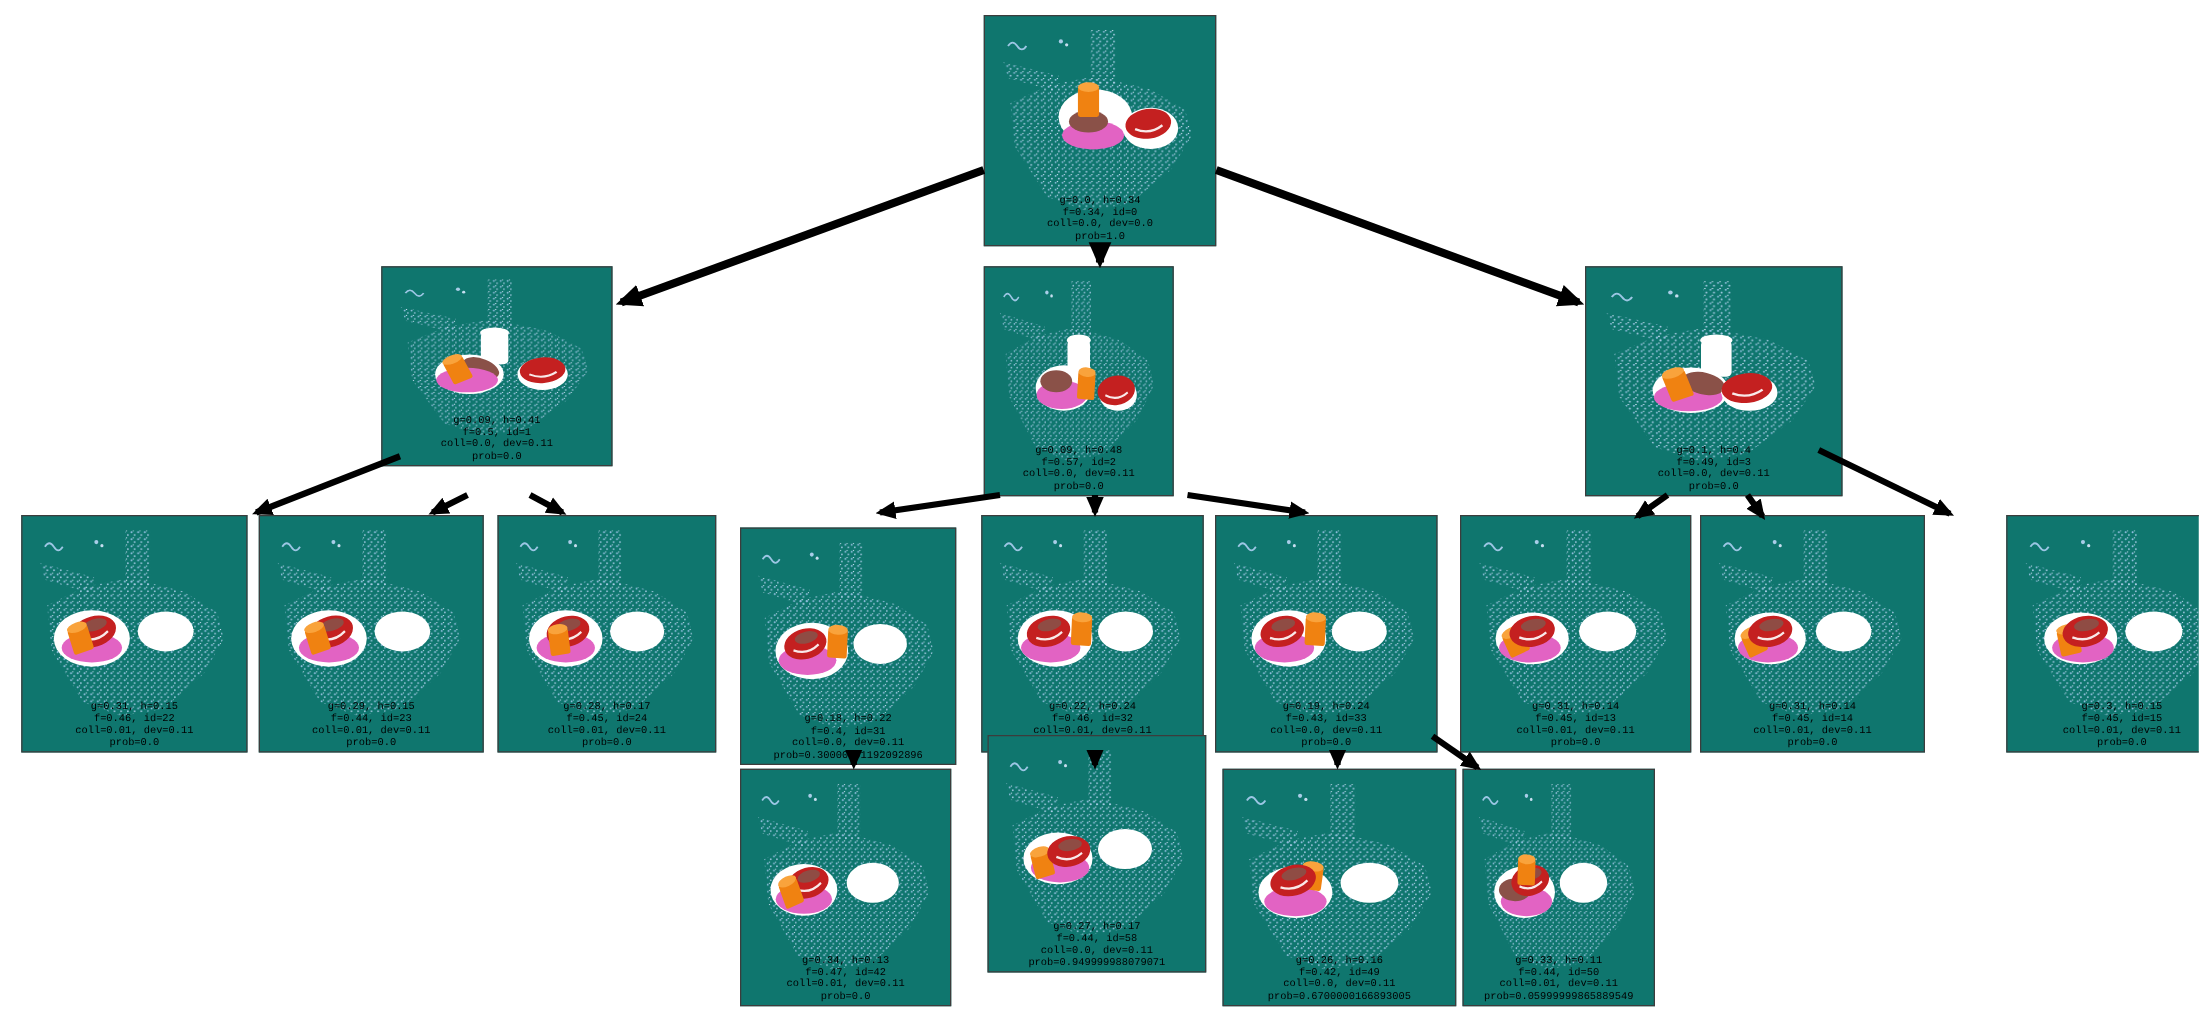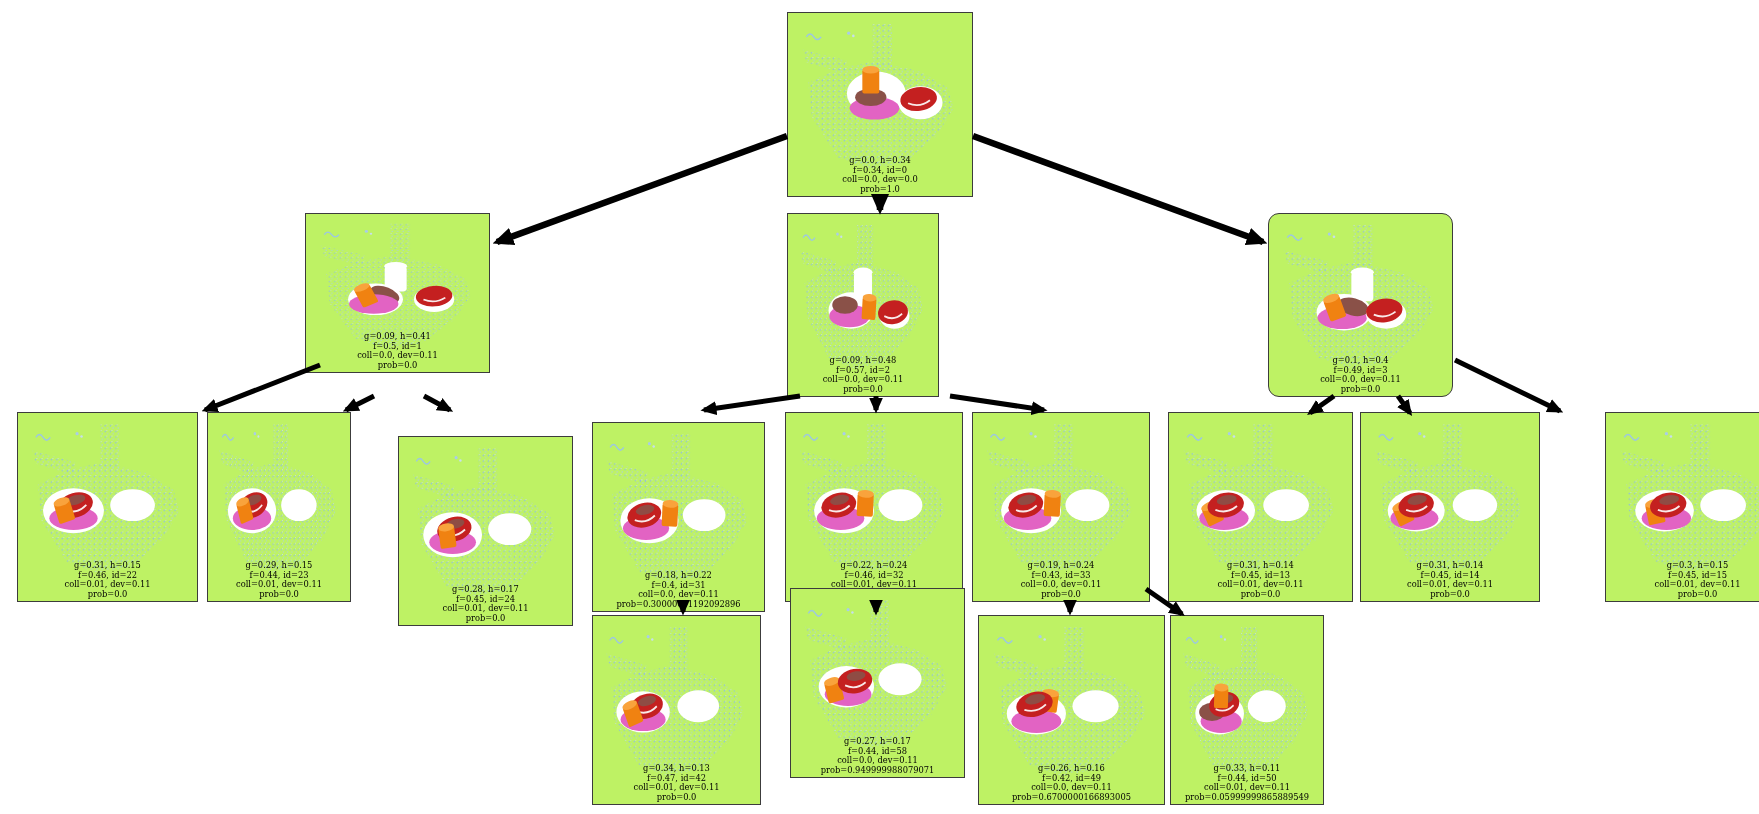--- a/index.html
+++ b/index.html
@@ -1,19 +1,19 @@
 <!DOCTYPE html>
 <html><head>
 <meta charset="utf-8">
 <style>
   html,body{margin:0;padding:0;background:#ffffff;}
   body{width:1759px;height:814px;position:relative;overflow:hidden;
        font-family:"DejaVu Serif", serif;}
   #figure{position:absolute;inset:0;background:#fff;}
-  .node{position:absolute;border:1px solid #3c3c3c;background:#bef264;box-sizing:border-box;}
+  .node{position:absolute;border:1px solid #3c3c3c;background:#0f766e;box-sizing:border-box;font-family:Liberation Mono, monospace;}
   .node svg.scene{position:absolute;inset:0;width:100%;height:100%;}
   .node .label{position:absolute;left:0;right:0;bottom:1px;text-align:center;
                font-size:8.3px;line-height:1.18;color:#000;white-space:nowrap;}
   #edges{position:absolute;inset:0;pointer-events:none;}
   #patterndefs{position:absolute;width:0;height:0;}
 </style>
 </head>
 <body>
 
 <svg id="patterndefs" aria-hidden="true">
@@ -122,21 +122,21 @@
           </g>
         </svg>
     <div class="label">
           <div>g=0.09, h=0.48</div>
           <div>f=0.57, id=2</div>
           <div>coll=0.0, dev=0.11</div>
           <div>prob=0.0</div>
         </div>
   </div>
 
-  <div class="node" style="left: 1268px; top: 213px; width: 185px; height: 184px; border-radius: 11px;">
+  <div class="node" style="left: 1268px; top: 213px; width: 206px; height: 184px;">
     <svg class="scene" viewBox="0 0 100 100" preserveAspectRatio="none">
           <g>
             <polygon points="11,38 28,30 44,27 55,28 72,32 87,41 90,52 81,67 63,82 44,85 27,79 13,57" fill="url(#pcdots)"></polygon>
             <rect x="46" y="6" width="11" height="24" fill="url(#pcdots)"></rect>
             <polygon points="8,20 32,26 31,33 10,27" fill="url(#pcdots)"></polygon>
             <circle cx="33" cy="11" r="0.9" fill="#a9cde8"></circle>
             <circle cx="35.5" cy="12.5" r="0.7" fill="#c6def0"></circle>
             <path d="M10,13 q2,-3 4,0 q2,3 4,0" stroke="#9cc6e4" stroke-width="0.8" fill="none"></path>
           </g>
           <g>
@@ -188,21 +188,21 @@
           <ellipse cx="64" cy="49" rx="12.5" ry="8.5" fill="#fff"></ellipse>
         </svg>
     <div class="label">
           <div>g=0.31, h=0.15</div>
           <div>f=0.46, id=22</div>
           <div>coll=0.01, dev=0.11</div>
           <div>prob=0.0</div>
         </div>
   </div>
 
-  <div class="node" style="left: 207px; top: 412px; width: 144px; height: 190px; padding-left: 39px;">
+  <div class="node" style="left: 207px; top: 412px; width: 180px; height: 190px; padding-left: 39px;">
     <svg class="scene" viewBox="0 0 100 100" preserveAspectRatio="none">
           <g>
             <polygon points="11,38 28,30 44,27 55,28 72,32 87,41 90,52 81,67 63,82 44,85 27,79 13,57" fill="url(#pcdots)"></polygon>
             <rect x="46" y="6" width="11" height="24" fill="url(#pcdots)"></rect>
             <polygon points="8,20 32,26 31,33 10,27" fill="url(#pcdots)"></polygon>
             <circle cx="33" cy="11" r="0.9" fill="#a9cde8"></circle>
             <circle cx="35.5" cy="12.5" r="0.7" fill="#c6def0"></circle>
             <path d="M10,13 q2,-3 4,0 q2,3 4,0" stroke="#9cc6e4" stroke-width="0.8" fill="none"></path>
           </g>
           <ellipse cx="31" cy="52" rx="17" ry="12" fill="#fff"></ellipse>
@@ -219,21 +219,21 @@
           <ellipse cx="64" cy="49" rx="12.5" ry="8.5" fill="#fff"></ellipse>
         </svg>
     <div class="label">
           <div>g=0.29, h=0.15</div>
           <div>f=0.44, id=23</div>
           <div>coll=0.01, dev=0.11</div>
           <div>prob=0.0</div>
         </div>
   </div>
 
-  <div class="node" style="left: 398px; top: 436px; width: 175px; height: 190px;">
+  <div class="node" style="left: 398px; top: 412px; width: 175px; height: 190px;">
     <svg class="scene" viewBox="0 0 100 100" preserveAspectRatio="none">
           <g>
             <polygon points="11,38 28,30 44,27 55,28 72,32 87,41 90,52 81,67 63,82 44,85 27,79 13,57" fill="url(#pcdots)"></polygon>
             <rect x="46" y="6" width="11" height="24" fill="url(#pcdots)"></rect>
             <polygon points="8,20 32,26 31,33 10,27" fill="url(#pcdots)"></polygon>
             <circle cx="33" cy="11" r="0.9" fill="#a9cde8"></circle>
             <circle cx="35.5" cy="12.5" r="0.7" fill="#c6def0"></circle>
             <path d="M10,13 q2,-3 4,0 q2,3 4,0" stroke="#9cc6e4" stroke-width="0.8" fill="none"></path>
           </g>
           <ellipse cx="31" cy="52" rx="17" ry="12" fill="#fff"></ellipse>

